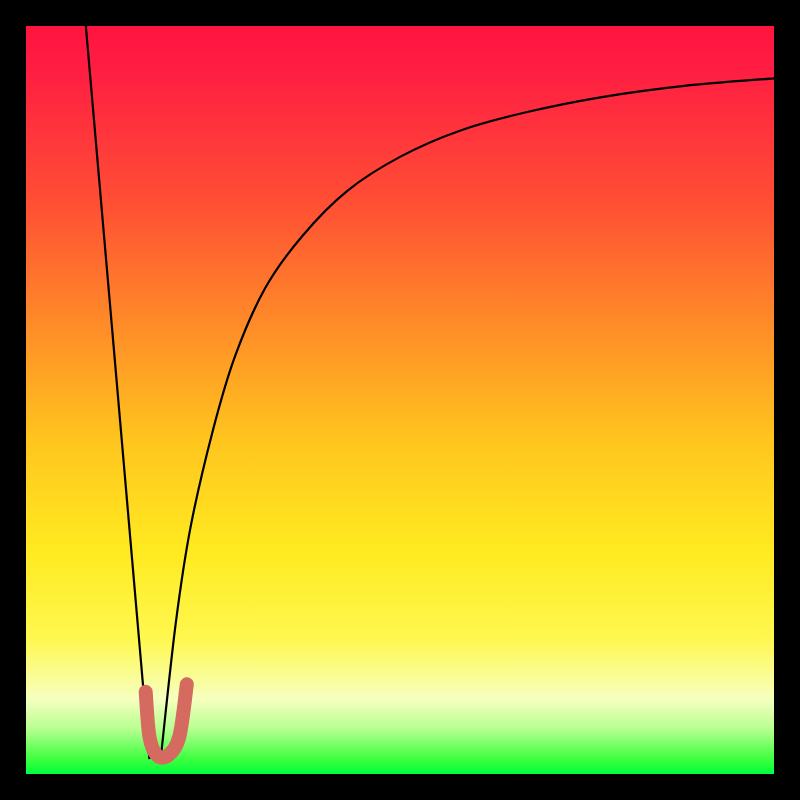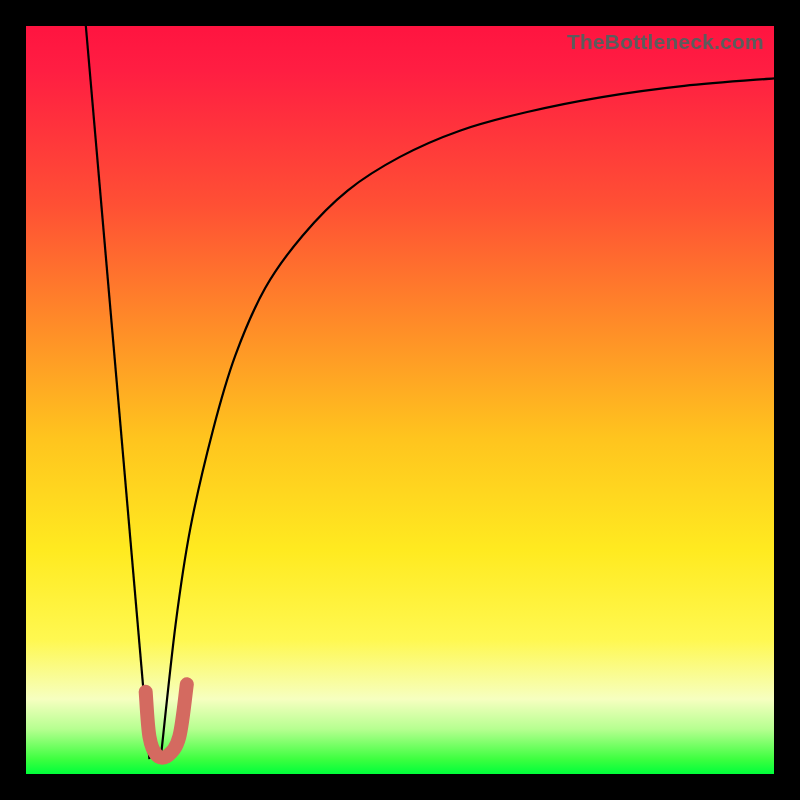--- a/index.html
+++ b/index.html
@@ -57,21 +57,20 @@
     height: 748px;
     overflow: visible;
   }
 </style>
 </head>
 <body>
 
 <div class="frame">
   <div class="plot-area">
 
-    <div class="watermark">TheBottleneck.com</div>
 
     <svg class="curves" viewBox="0 0 748 748" preserveAspectRatio="none">
 
       <path id="line-desc" fill="none" stroke="#000000" stroke-width="2.2" d="M59.84 0.00 L123.42 733.04"></path>
 
       <path id="line-rise" fill="none" stroke="#000000" stroke-width="2.2" d="M134.64 733.04 C137.13 710.60, 144.61 637.05, 149.60 598.40 C154.59 559.75, 158.33 533.57, 164.56 501.16 C170.79 468.75, 179.52 432.59, 187.00 403.92 C194.48 375.25, 200.71 352.81, 209.44 329.12 C218.17 305.43, 228.14 281.75, 239.36 261.80 C250.58 241.85, 263.05 225.65, 276.76 209.44 C290.47 193.23, 305.43 177.65, 321.64 164.56 C337.85 151.47, 355.30 140.87, 374.00 130.90 C392.70 120.93, 412.65 112.20, 433.84 104.72 C455.03 97.24, 477.47 91.63, 501.16 86.02 C524.85 80.41, 549.78 75.42, 575.96 71.06 C602.14 66.70, 629.57 62.96, 658.24 59.84 C686.91 56.72, 733.04 53.61, 748.00 52.36"></path>
 
       <path id="j-marker" fill="none" stroke="#d46a60" stroke-width="14" stroke-linecap="round" stroke-linejoin="round" d="M119.68 665.72 C120.30 673.20, 121.55 700.00, 123.42 710.60 C125.29 721.20, 127.78 726.18, 130.90 729.30 C134.02 732.42, 138.38 732.42, 142.12 729.30 C145.86 726.18, 150.22 722.44, 153.34 710.60 C156.46 698.76, 159.57 666.97, 160.82 658.24"></path>
     </svg>
 

